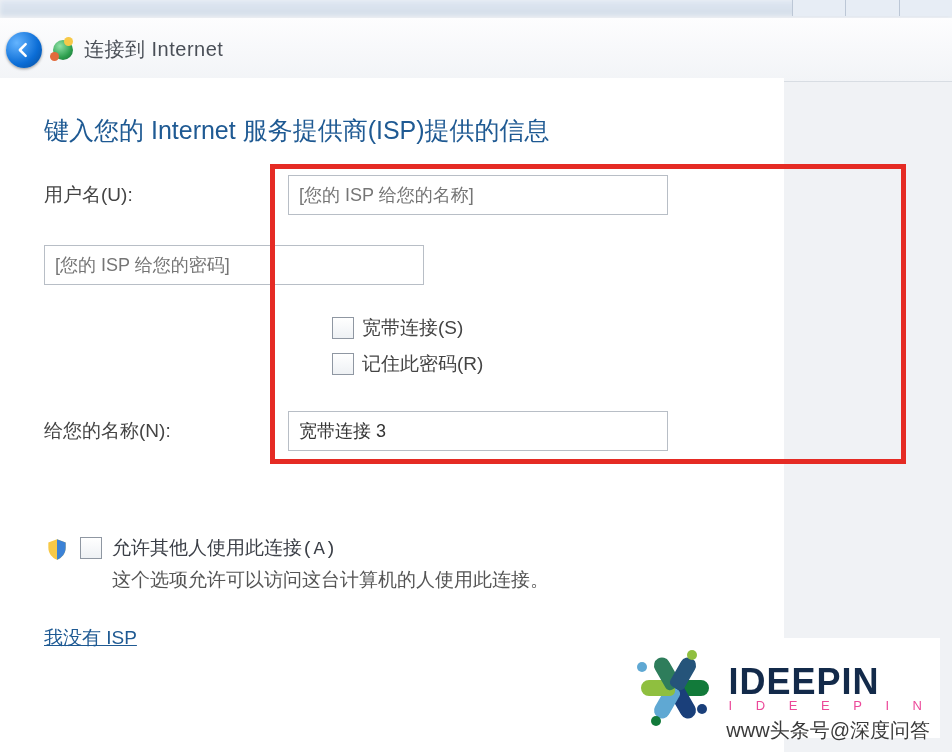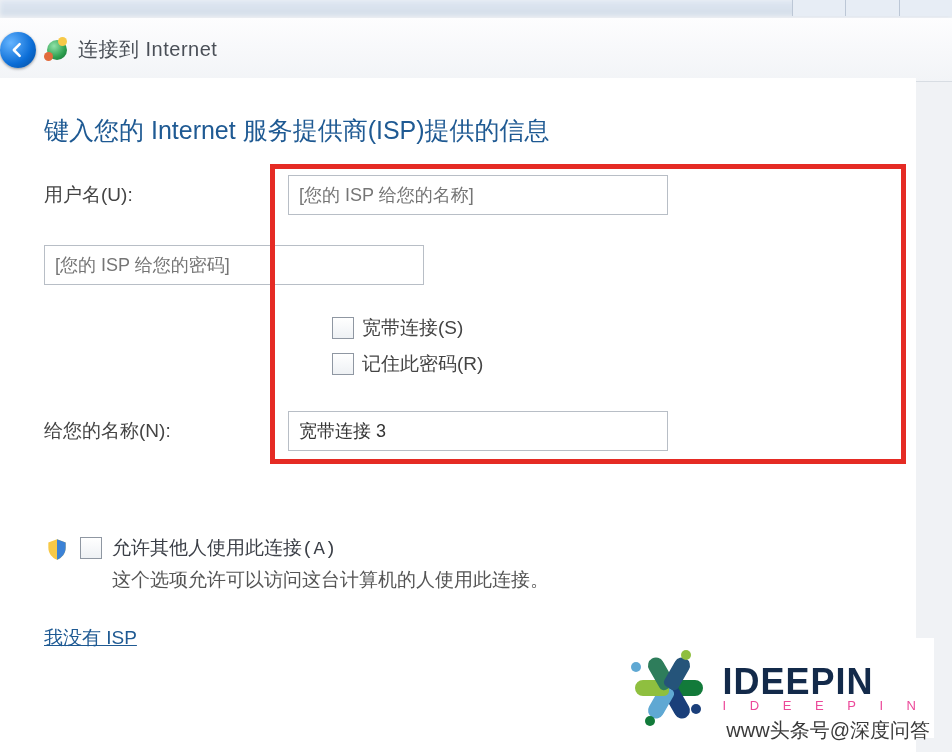--- a/index.html
+++ b/index.html
@@ -19,20 +19,21 @@
     filter: blur(2px);
   }
   .titlebar {
     position: absolute;
     top: 18px; left: 0;
     width: 952px; height: 64px;
     background: linear-gradient(#fdfdfe,#f2f4f7);
     border-bottom: 1px solid #d8dde3;
     display: flex;
     align-items: center;
+    padding-left: 6px;
   }
   .back-btn {
     width: 36px; height: 36px;
     border-radius: 50%;
     background: radial-gradient(circle at 30% 30%, #64b4ff, #0b6dd6 60%, #084a94);
     box-shadow: 0 1px 3px rgba(0,0,0,0.4);
     display:flex; align-items:center; justify-content:center;
     margin-right: 8px;
   }
   .back-btn svg { width:20px; height:20px; }
@@ -54,21 +55,21 @@
   .wiz-icon .dot2 { background:#e26b3c; top:15px; left:0; }
   .title-text {
     font-size: 20px;
     color: #4a4f57;
     letter-spacing: 0.5px;
     filter: blur(0.4px);
   }
   .content {
     position: absolute;
     top: 78px; left: 0;
-    width: 916px; height: 674px;
+    width: 784px; height: 674px;
     background: #ffffff;
     padding: 36px 44px 0 44px;
   }
   .heading {
     font-size: 25px;
     color: #1f5a93;
     margin-bottom: 28px;
     filter: blur(0.3px);
   }
   .redbox {
@@ -144,21 +145,21 @@
     display:inline-block;
     margin-top: 32px;
     font-size: 19px;
     color: #1f5a93;
     text-decoration: underline;
     filter: blur(0.3px);
   }
   
   .logo-wrap {
     position:absolute;
-    right: 18px; bottom: 14px;
+    right: 12px; bottom: 14px;
     display:flex; align-items:center;
     background:#fff;
     padding: 6px 8px;
   }
   .pinwheel {
     width: 88px; height: 88px;
     position: relative;
     margin-right: 10px;
   }
   .pinwheel .petal {

